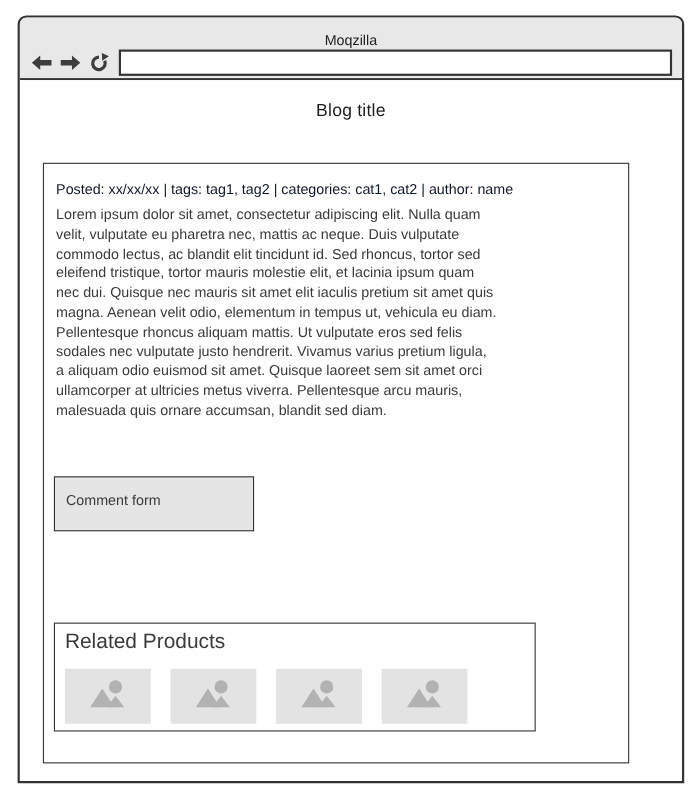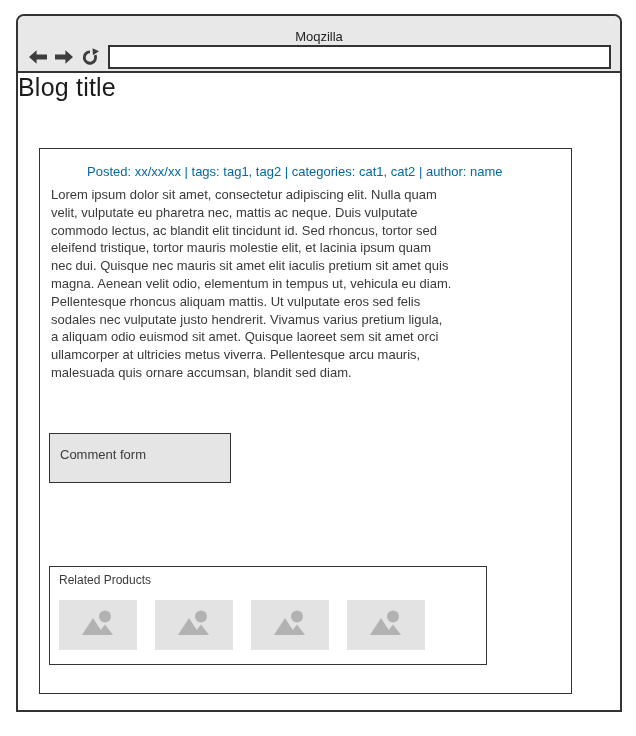--- a/index.html
+++ b/index.html
@@ -52,33 +52,33 @@
     border: 2px solid #333; border-radius: 0;
     background: #fff;
     font-family: "Liberation Sans", sans-serif;
     font-size: 12px; padding: 0 5px;
     outline: none;
   }
 
   
   .page { position: relative; height: 637px; background: #fff; }
   .blog-title {
-    margin: 0; 
-    text-align: left;
-    font-size: 25px; font-weight: 400; color: #1c1c1c;
+    margin: 0; padding-top: 19px;
+    text-align: center;
+    font-size: 16px; font-weight: 400; color: #1c1c1c;
     letter-spacing: 0.2px;
   }
   .article-box {
     position: absolute; left: 21px; top: 75px;
     width: 533px; height: 546px;
     border: 1px solid #333;
     padding: 15px 10px 0 11px;
     background: #fff;
   }
-  .post-meta { font-size: 13px; color: #0369a1; margin-left: 36px; }
+  .post-meta { font-size: 13px; color: #0f172a; }
   .post-body {
     width: 401px;
     margin: 7px 0 0 0;
     font-size: 13px; line-height: 17.8px;
     color: #3a3a3a;
   }
 
   .wire-box {
     position: absolute; left: 9px;
     width: 182px; height: 50px;
@@ -91,21 +91,21 @@
   .comment-list-box { top: 353px; }
 
   .related-box {
     position: absolute; left: 9px; top: 417px;
     width: 438px; height: 99px;
     border: 1px solid #333;
     background: #fff;
   }
   .related-title {
     margin: 6px 0 0 9px;
-    font-size: 12px; color: #3a3a3a;
+    font-size: 19px; color: #3a3a3a;
   }
   .tiles {
     display: flex; gap: 18px;
     margin: 13px 0 0 9px;
   }
   .tile {
     width: 78px; height: 50px;
     background: #e3e3e3;
     display: flex; align-items: center; justify-content: center;
     cursor: pointer;

